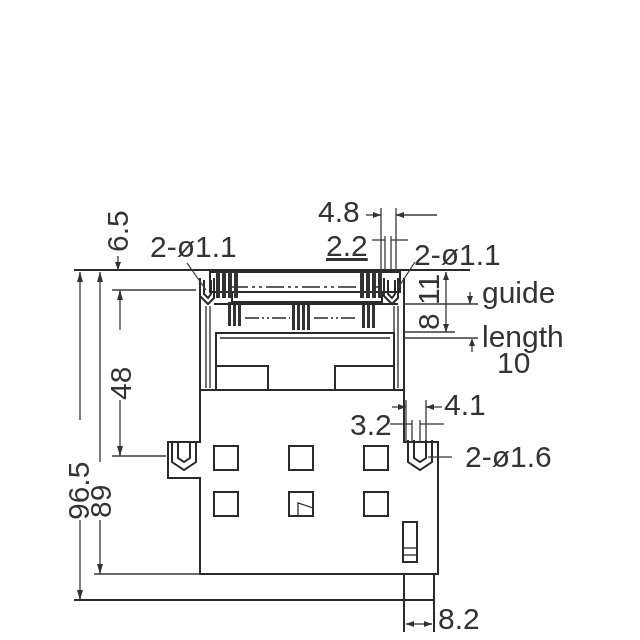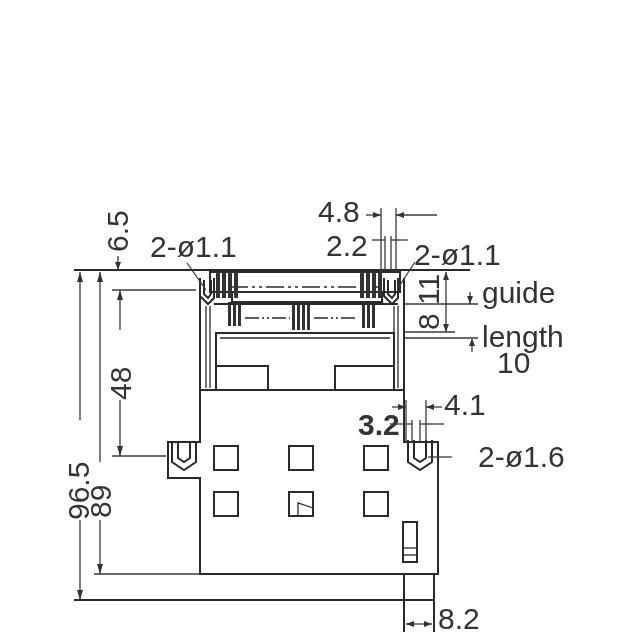--- a/index.html
+++ b/index.html
@@ -157,27 +157,27 @@
   <line class="dim" x1="428" y1="457" x2="452" y2="457"></line>
 
   <line class="dim" x1="406" y1="624" x2="432" y2="624"></line>
   <path class="blk" d="M406 624 L414 621 L414 627 Z"></path>
   <path class="blk" d="M432 624 L424 621 L424 627 Z"></path>
 </svg>
 
 <span class="lbl big rot" style="left:103px;top:252px;">6.5</span>
 <span class="lbl big" style="left:150px;top:232px;">2-ø1.1</span>
 <span class="lbl big" style="left:318px;top:197px;">4.8</span>
-<span class="lbl big" style="left:326px;top:231px;">2.2</span>
+<span class="lbl big" style="left:326px;top:231px;text-decoration:underline;">2.2</span>
 <span class="lbl big" style="left:414px;top:240px;">2-ø1.1</span>
 <span class="lbl big rot" style="left:414px;top:305px;">11</span>
 <span class="lbl big rot" style="left:414px;top:330px;">8</span>
 <span class="lbl big" style="left:482px;top:278px;">guide</span>
 <span class="lbl big" style="left:482px;top:322px;">length</span>
 <span class="lbl big" style="left:458px;top:348px;margin-left:39px;">10</span>
 <span class="lbl big rot" style="left:64px;top:520px;">96.5</span>
 <span class="lbl big rot" style="left:106px;top:400px;">48</span>
 <span class="lbl big rot" style="left:86px;top:518px;">89</span>
 <span class="lbl big" style="left:444px;top:390px;">4.1</span>
-<span class="lbl big" style="left:358px;top:410px;font-weight:bold;">3.2</span>
-<span class="lbl big" style="left:478px;top:442px;">2-ø1.6</span>
+<span class="lbl big" style="left:350px;top:410px;">3.2</span>
+<span class="lbl big" style="left:465px;top:442px;">2-ø1.6</span>
 <span class="lbl big" style="left:438px;top:604px;">8.2</span>
 </div>
 
 </body></html>

